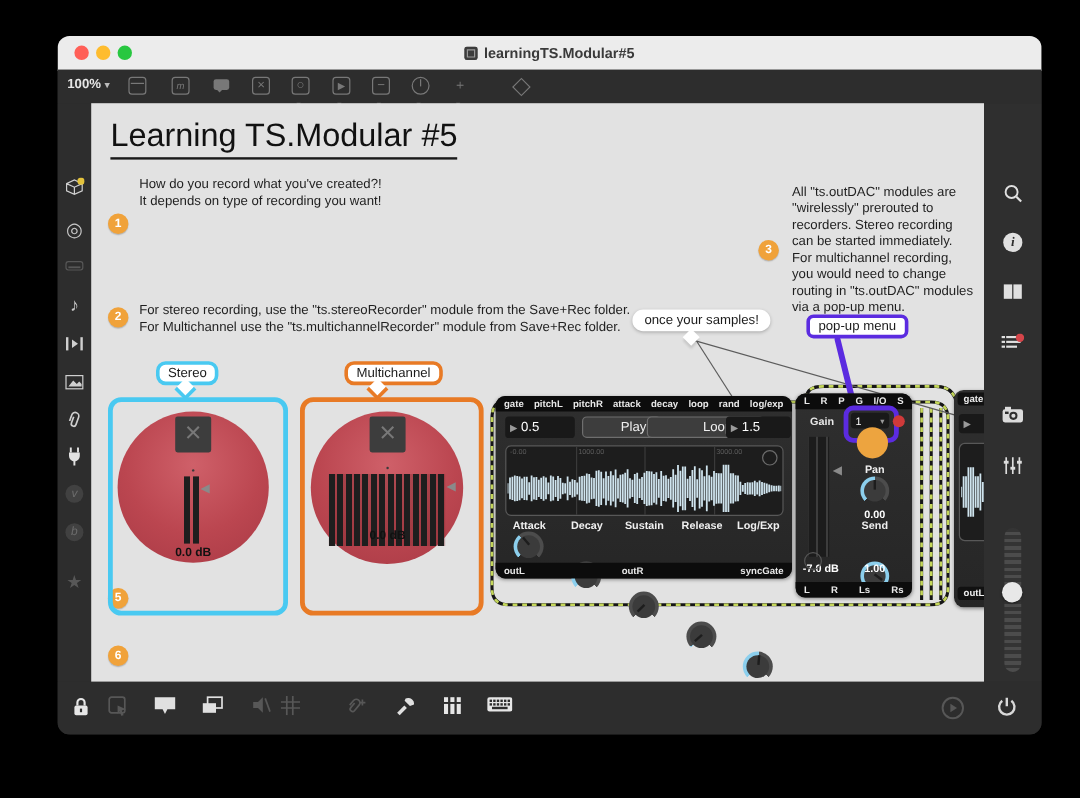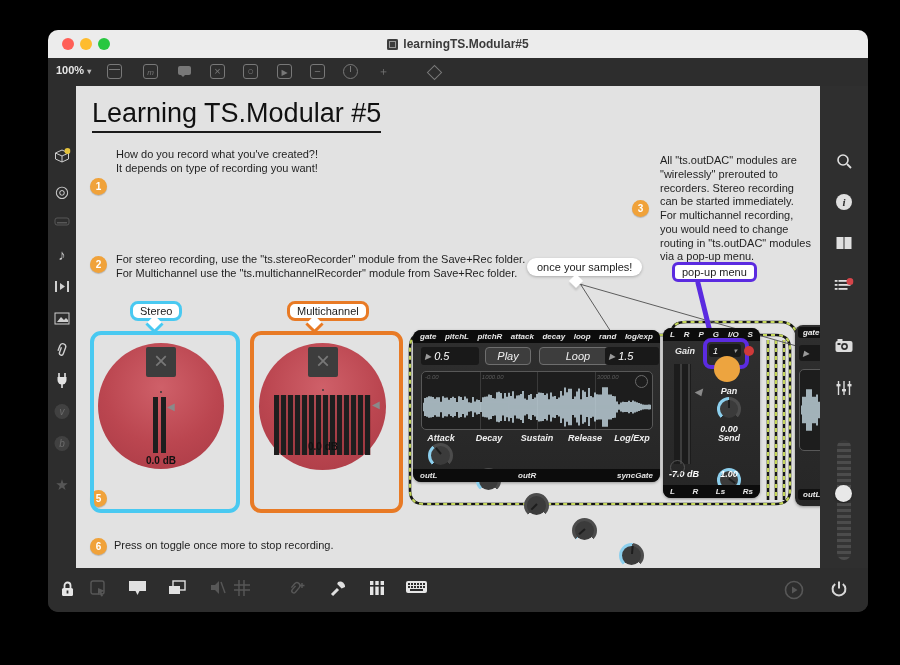--- a/index.html
+++ b/index.html
@@ -38,28 +38,28 @@
   .tail{width:10px;height:10px;background:#fff;transform:rotate(45deg);}
   
   .recbox{border-radius:11px;background:rgba(255,255,255,0.0);}
   .redcirc{border-radius:50%;background:radial-gradient(circle at 50% 35%,#cf6069 0%,#bb4650 55%,#a93a45 100%);}
   .xtoggle{width:30px;height:30px;background:#3d3d3d;border-radius:2px;color:#787878;font-size:24px;line-height:27px;text-align:center;}
   .meter2{background:repeating-linear-gradient(90deg,#1e1e1e 0 5px,rgba(0,0,0,0) 5px 8px);}
   .meterN{background:repeating-linear-gradient(90deg,#1e1e1e 0 5px,rgba(120,40,45,.35) 5px 7px);}
   .tri{color:#8a8a8a;font-size:10px;}
   .dbl{font-size:10px;color:#111;font-weight:bold;text-align:center;}
   
-  .module{background:linear-gradient(180deg,#2f2f2f,#262626);border-radius:8px;box-shadow:0 1px 3px rgba(0,0,0,.35);font-style:italic;}
+  .module{background:linear-gradient(180deg,#2f2f2f,#262626);border-radius:8px;box-shadow:0 1px 3px rgba(0,0,0,.35);}
   .modbar{position:absolute;left:0;width:100%;height:13px;background:#0c0c0c;display:flex;justify-content:space-between;align-items:center;padding:0 7px;box-sizing:border-box;}
   .modbar.top{top:0;border-radius:8px 8px 0 0;}
   .modbar.bot{bottom:0;border-radius:0 0 8px 8px;}
   .modbar span{font-size:8px;font-weight:bold;color:#e8e8e8;}
   .numbox{background:#191919;border-radius:3px;color:#fff;font-size:11px;display:flex;align-items:center;padding:0 4px;gap:3px;}
   .numbox .arr{color:#9a9a9a;font-size:8px;}
-  .mbtn{background:#3d3d3d;border:1px solid #6e6e6e;border-radius:4px;color:#efefef;font-size:11px;text-align:center;}
+  .mbtn{background:#3d3d3d;border:1px solid #6e6e6e;border-radius:4px;color:#efefef;font-size:11px;text-align:center;padding-left:20px;}
   .waveb{background:#1d1d1d;border:1px solid #585858;border-radius:5px;}
   .wtick{position:absolute;top:2px;font-size:6px;color:#5c5c5c;}
   .gline{position:absolute;top:0;width:1px;height:100%;background:#3a3a3a;}
   .knob{position:relative;border-radius:50%;background:conic-gradient(from 225deg,#8ccfed 0 var(--arc,0deg),#4c4c4c var(--arc,0deg) 270deg,rgba(0,0,0,0) 270deg 360deg);}
   .knob::before{content:'';position:absolute;inset:3px;border-radius:50%;background:#3b3b3b;}
   .knob::after{content:'';position:absolute;left:calc(50% - 1px);top:3px;width:2px;height:32%;background:#1d1d1d;transform-origin:50% 100%;transform:rotate(var(--ptr,0deg));}
   .klabel{font-size:9px;font-weight:bold;color:#f0f0f0;text-align:center;}
   .kval{font-size:9px;font-weight:bold;color:#fff;text-align:center;}
   .chip{position:absolute;background:#111;border-radius:3px;color:#eee;font-size:8px;font-weight:bold;padding:1px 5px;}
   svg{display:block;}
@@ -314,21 +314,20 @@
 recorders. Stereo recording
 can be started immediately.
 For multichannel recording,
 you would need to change
 routing in "ts.outDAC" modules
 via a pop-up menu.</div>
 
     <div class="abs badge" style="left:14px;top:404px">5</div>
 
     <div class="abs badge" style="left:14px;top:452px">6</div>
-    <div class="abs txt" style="left:38px;top:453px">Press on toggle once more to stop recording.</div>
 
     <svg class="abs" style="left:0;top:0" width="744" height="482">
       <g fill="none">
 
         <g stroke="#161616" stroke-width="2.6">
           <path d="M343 249 H700 Q714 249 714 263 V404 Q714 418 700 418 H348 Q334 418 334 404 V263 Q334 249 343 249 Z"></path>
           <path d="M692 254 V414"></path>
             <path d="M700 254 V414"></path>
             <path d="M708 254 V414"></path>
           <path d="M596 246 Q596 236 610 236 H704 Q722 236 722 258 V410"></path>

